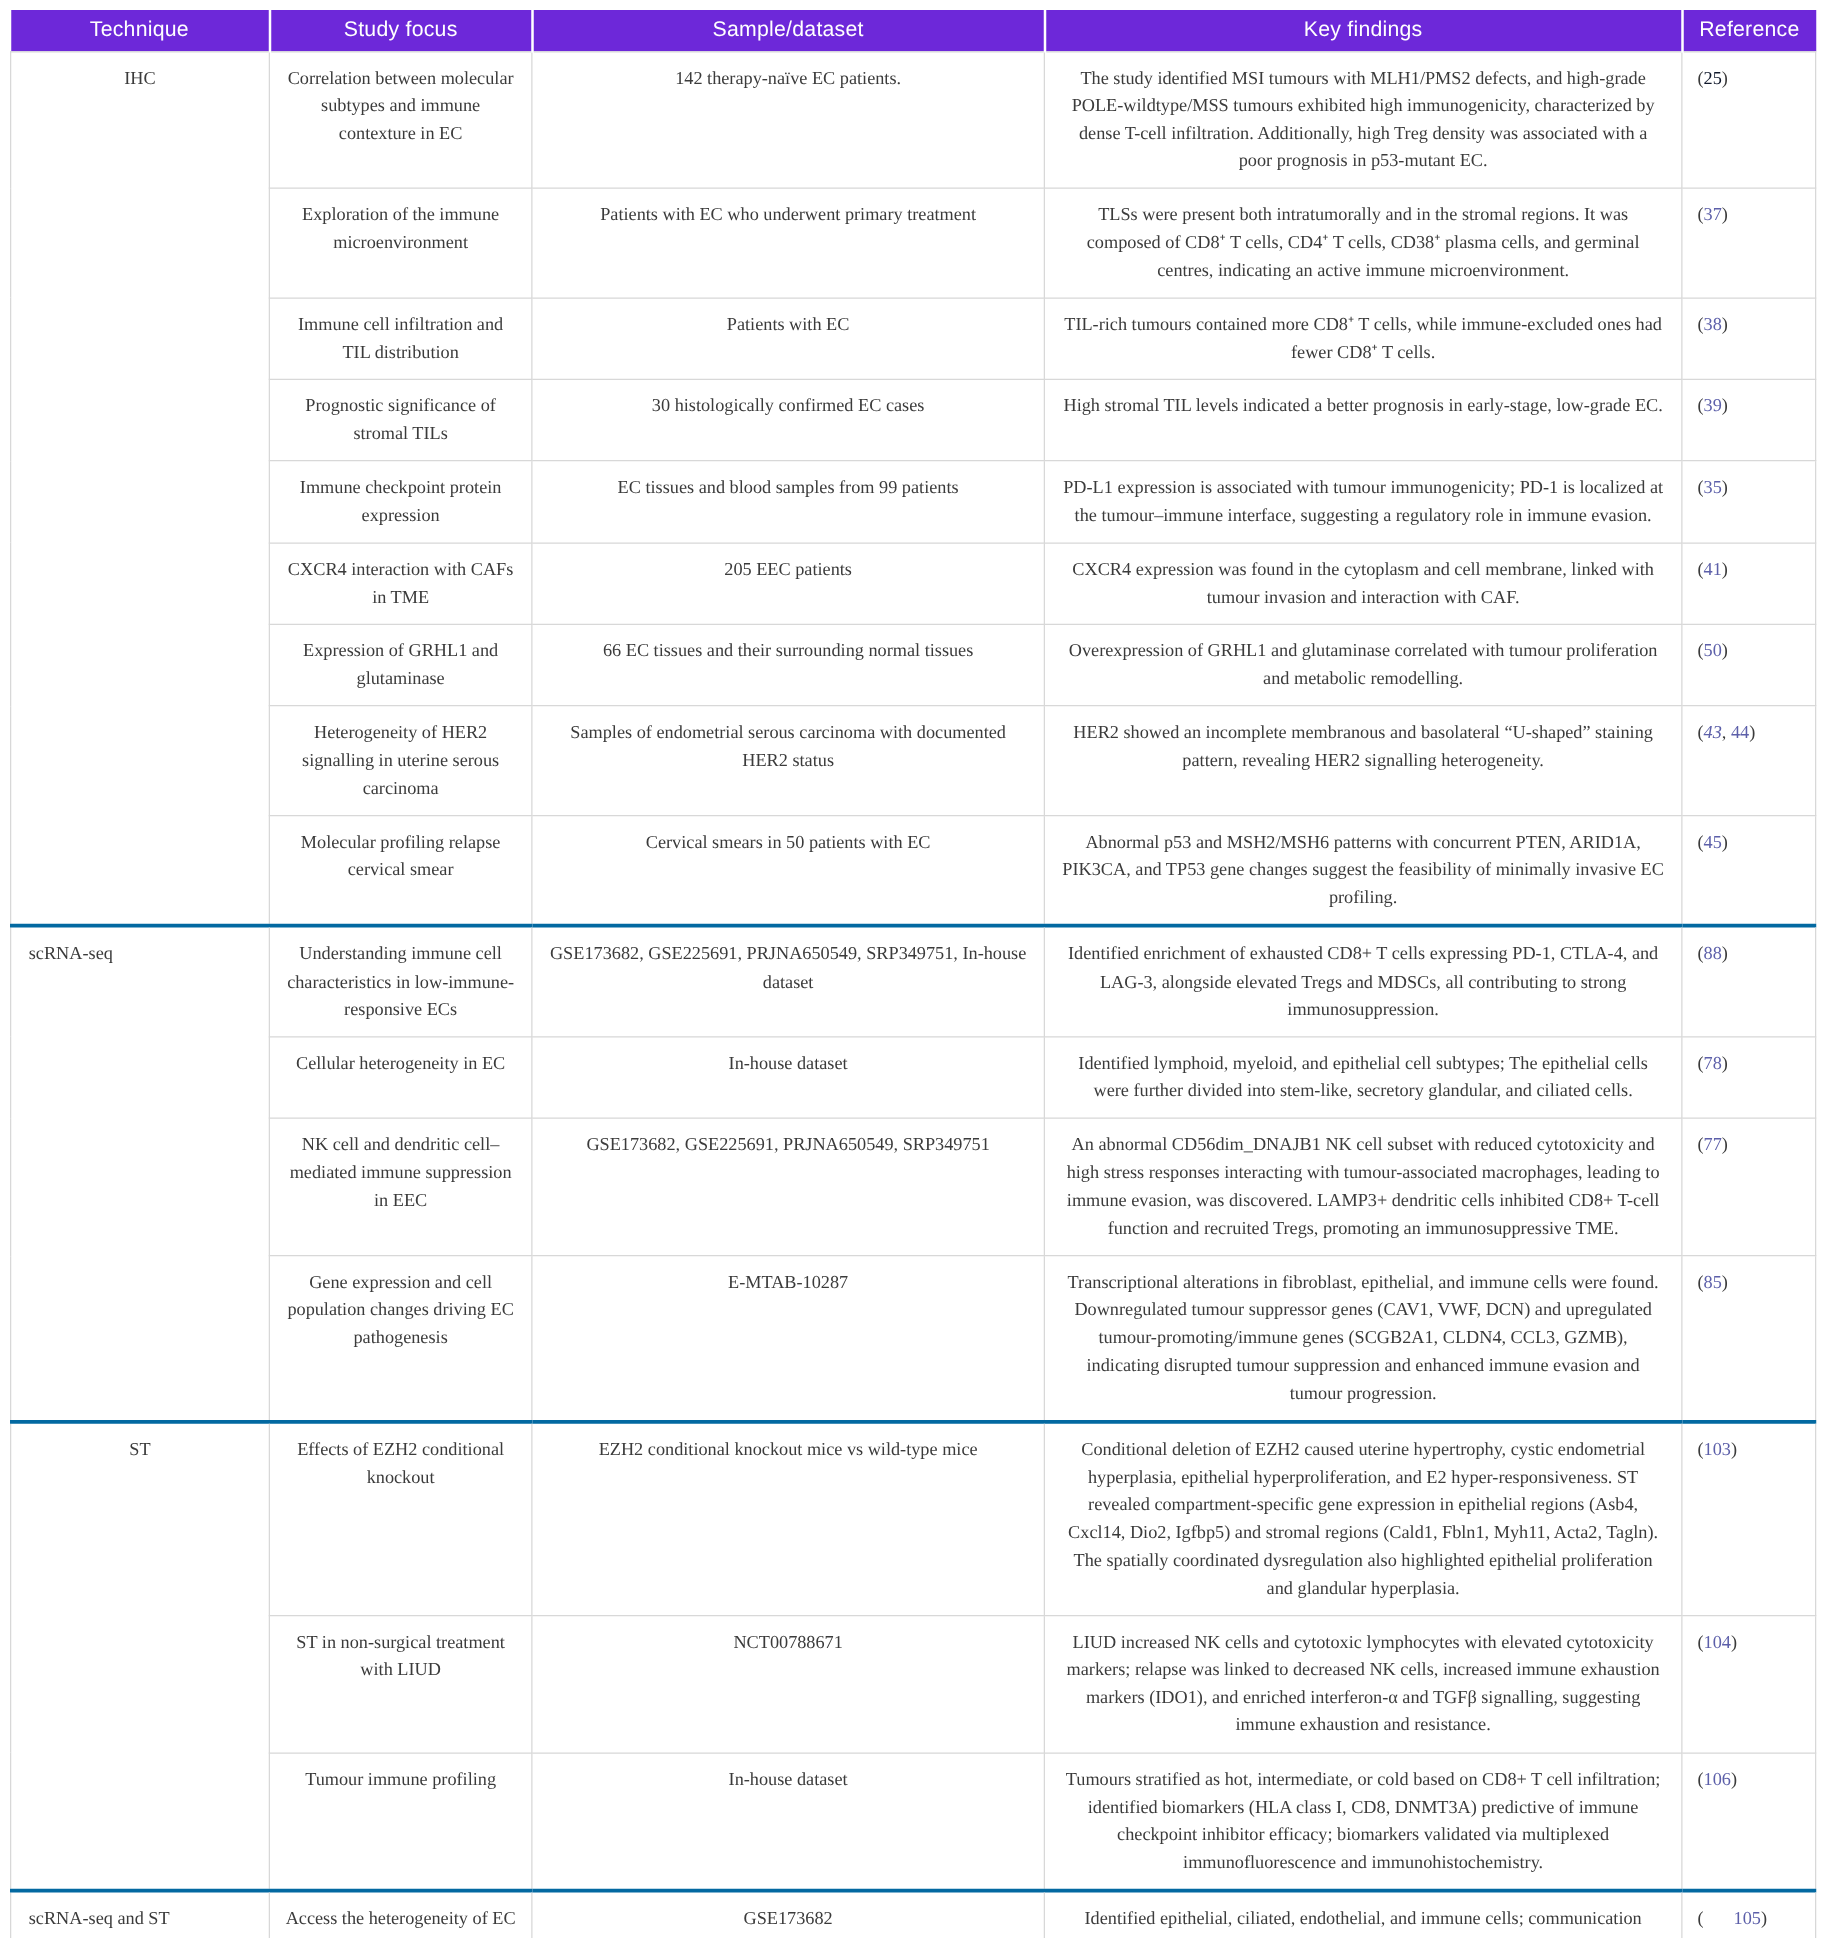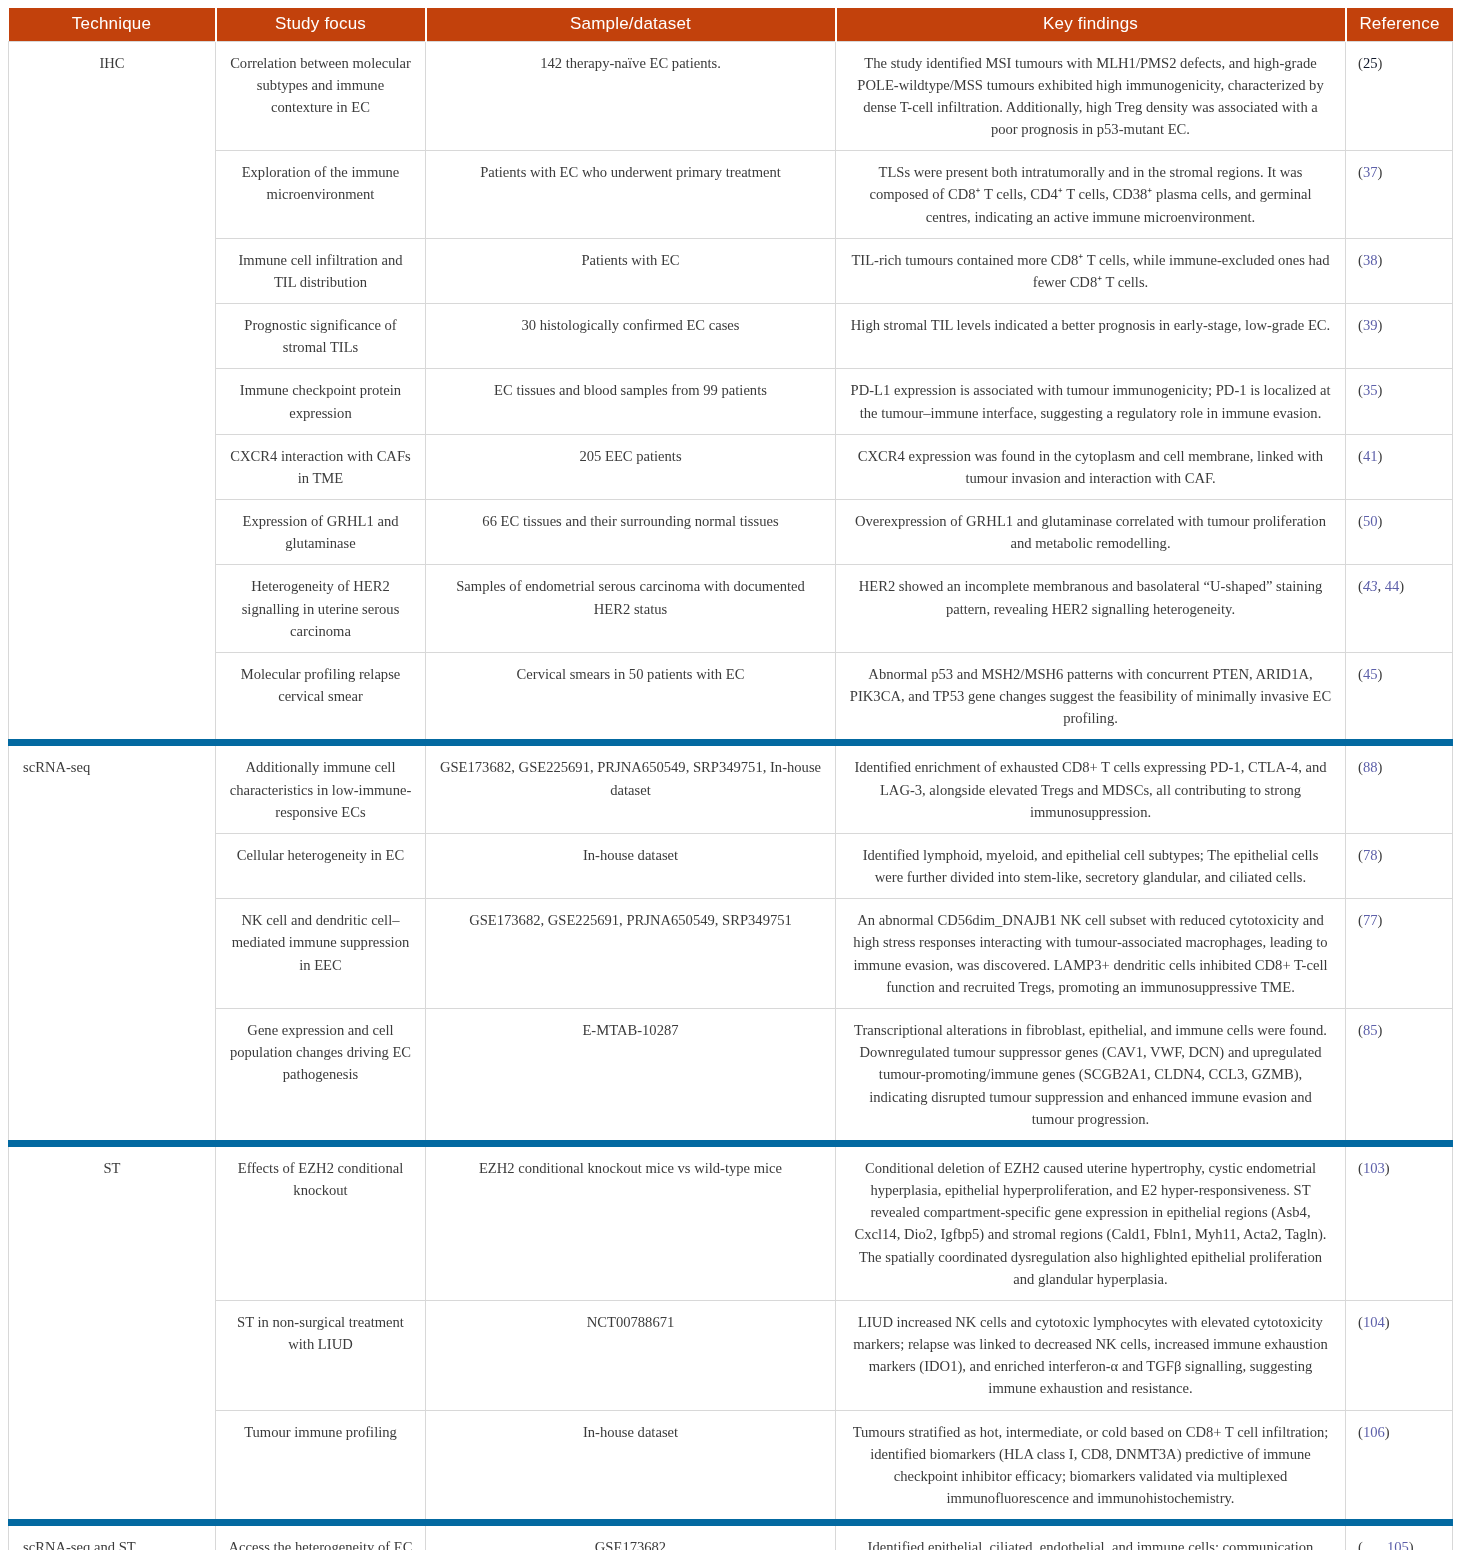--- a/index.html
+++ b/index.html
@@ -9,41 +9,41 @@
     font-family: "Liberation Serif", serif;
     color: #3b3b3b;
   }
   .table-wrap { padding: 8px 8px 0 8px; }
   table.studies {
     border-collapse: collapse;
     width: 1444px;
     table-layout: fixed;
   }
   thead th {
-    background: #c2410c;
+    background: #6d28d9;
     color: #ffffff;
     font-family: "Liberation Sans", sans-serif;
     font-weight: 500;
     font-size: 17px;
     letter-spacing: 0.2px;
     height: 33px;
     vertical-align: middle;
     border-left: 2px solid #ffffff;
     padding: 0 4px;
   }
   thead th:first-child { border-left: none; }
   tbody td {
     border: 1px solid #d8d8d8;
     vertical-align: top;
     padding: 10px 12px;
     font-size: 14.6px;
     line-height: 1.52;
     text-align: center;
   }
-  tr.group-start td { border-top: 7px solid #0369a1; }
+  tr.group-start td { border-top: 3px solid #0369a1; }
   td.tech { text-align: center; }
   td.tech.left { text-align: left; padding-left: 14px; }
   td.ref-cell { text-align: left; padding-left: 12px; }
   .ref-num { cursor: pointer; }
 </style>
 </head>
 <body>
 
 <div class="table-wrap">
 <table class="studies">
@@ -116,21 +116,21 @@
     </tr>
     <tr>
       <td class="focus">Molecular profiling relapse cervical smear</td>
       <td class="sample">Cervical smears in 50 patients with EC</td>
       <td class="findings">Abnormal p53 and MSH2/MSH6 patterns with concurrent PTEN, ARID1A, PIK3CA, and TP53 gene changes suggest the feasibility of minimally invasive EC profiling.</td>
       <td class="ref-cell">(<span class="ref-num" style="color: rgb(92, 95, 169);">45</span>)</td>
     </tr>
 
     <tr class="group-start">
       <td class="tech left" rowspan="4">scRNA-seq</td>
-      <td class="focus">Additionally immune cell characteristics in low-immune-responsive ECs</td>
+      <td class="focus">Understanding immune cell characteristics in low-immune-responsive ECs</td>
       <td class="sample">GSE173682, GSE225691, PRJNA650549, SRP349751, In-house dataset</td>
       <td class="findings">Identified enrichment of exhausted CD8+ T cells expressing PD-1, CTLA-4, and LAG-3, alongside elevated Tregs and MDSCs, all contributing to strong immunosuppression.</td>
       <td class="ref-cell">(<span class="ref-num" style="color: rgb(92, 95, 169);">88</span>)</td>
     </tr>
     <tr>
       <td class="focus">Cellular heterogeneity in EC</td>
       <td class="sample">In-house dataset</td>
       <td class="findings">Identified lymphoid, myeloid, and epithelial cell subtypes; The epithelial cells were further divided into stem-like, secretory glandular, and ciliated cells.</td>
       <td class="ref-cell">(<span class="ref-num" style="color: rgb(92, 95, 169);">78</span>)</td>
     </tr>

